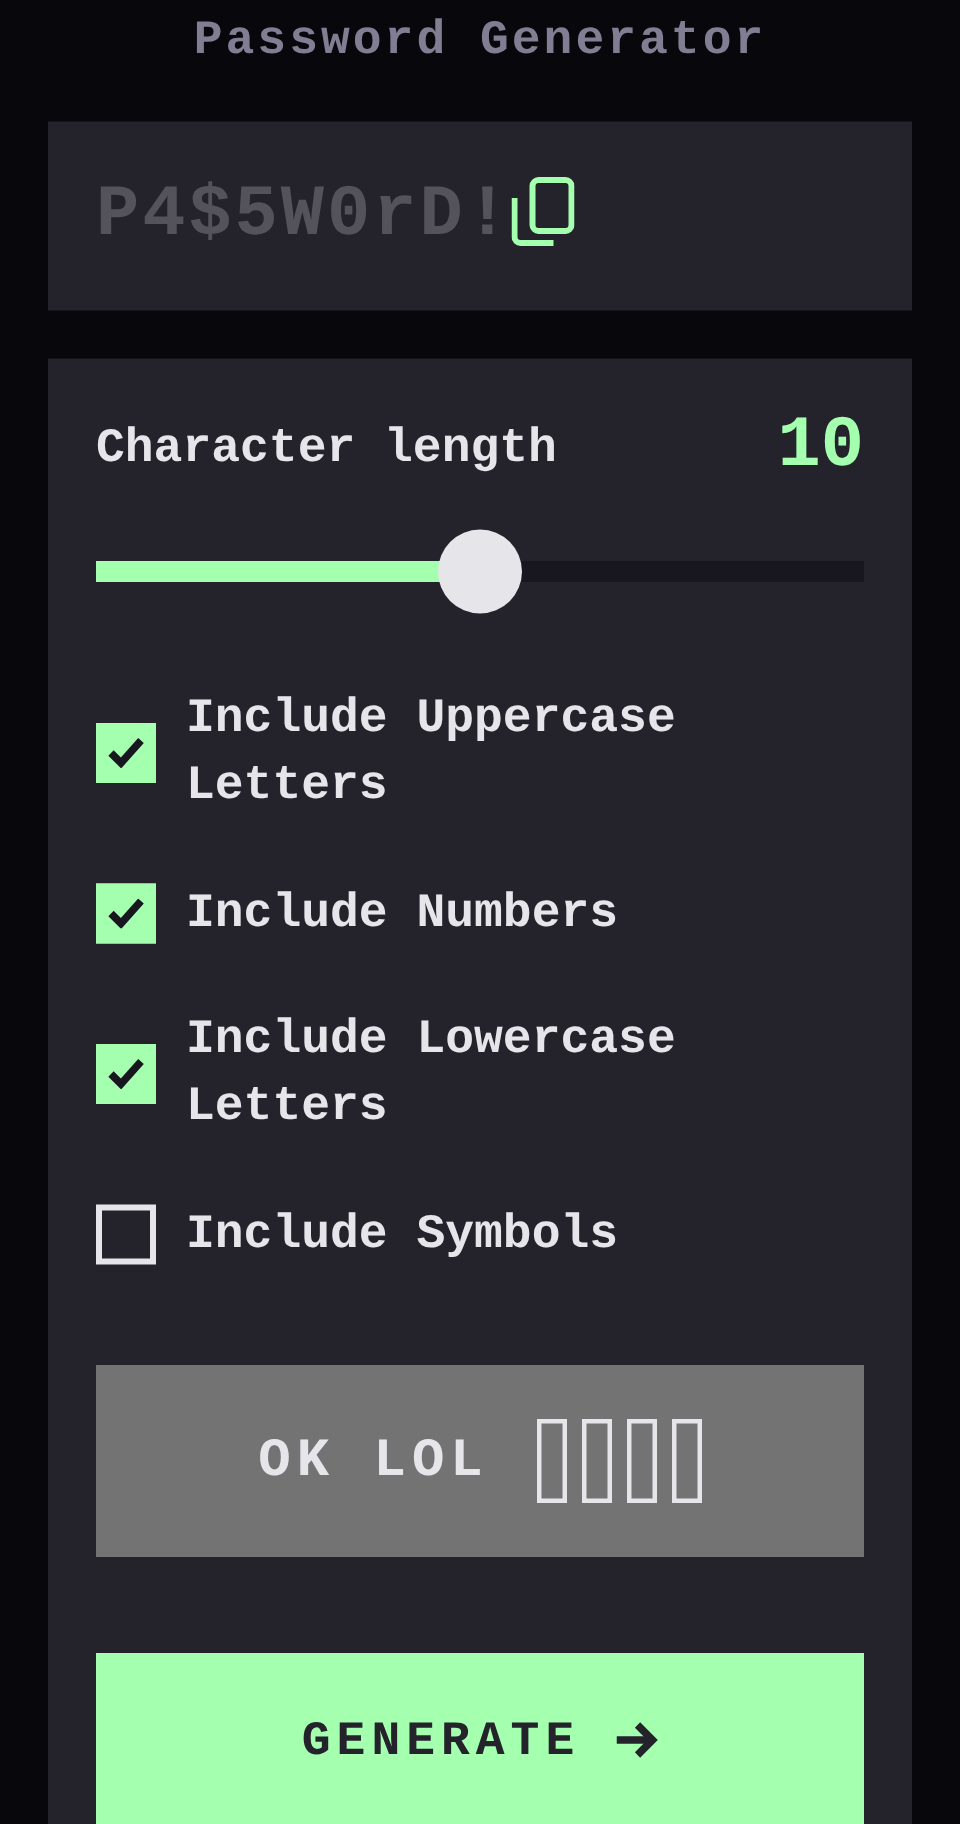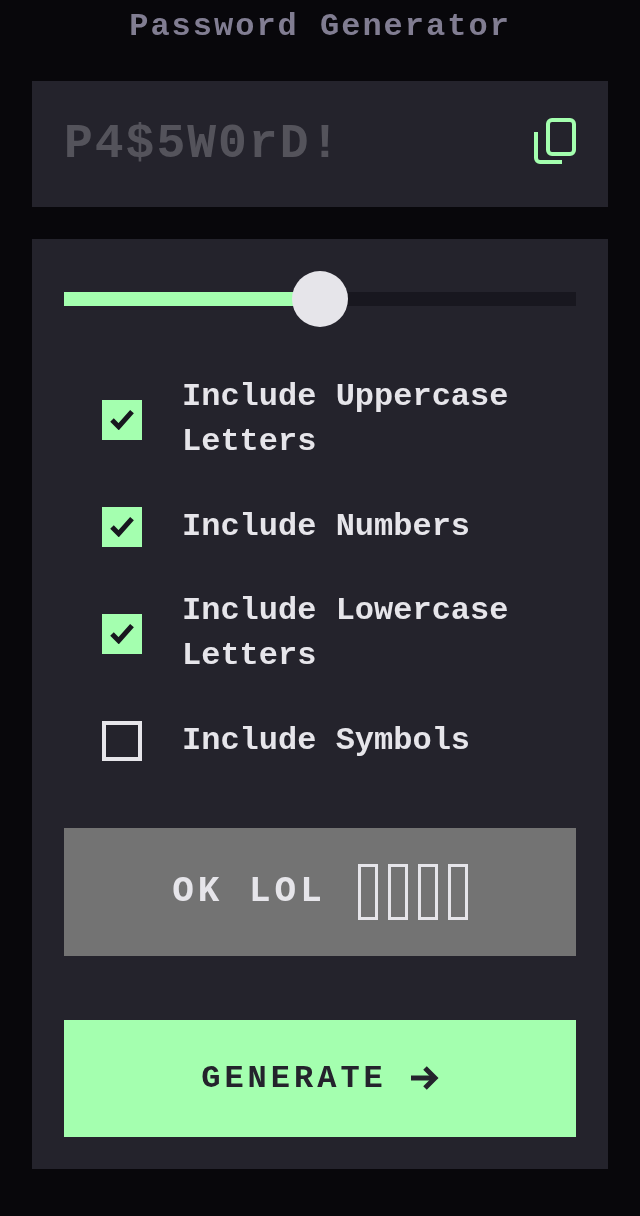--- a/index.html
+++ b/index.html
@@ -24,21 +24,21 @@
       letter-spacing: 2px;
       margin-top: 8px;
       margin-bottom: 36px;
       text-align: left;
     }
     .password-box {
       width: 100%;
       background: #24232c;
       display: flex;
       align-items: center;
-      justify-content: space-between;
+      justify-content: flex-start;
       padding: 36px 32px;
     }
     .password-text {
       color: #54535b;
       font-size: 48px;
       font-weight: 700;
       letter-spacing: 2px;
     }
     .copy-icon {
       color: #a4ffaf;
@@ -103,23 +103,22 @@
     }
     .options {
       display: flex;
       flex-direction: column;
       gap: 40px;
       margin-bottom: 64px;
     }
     .option {
       display: flex;
       align-items: center;
-      gap: 40px;
-      cursor: pointer;
-      margin-left: 38px;
+      gap: 20px;
+      cursor: pointer;
     }
     .checkbox {
       width: 40px;
       height: 40px;
       border: 4px solid #e6e5ea;
       background: transparent;
       display: flex;
       align-items: center;
       justify-content: center;
       flex-shrink: 0;
@@ -192,20 +191,24 @@
     <span class="password-text">P4$5W0rD!</span>
     <span class="copy-icon">
       <svg width="42" height="48" viewBox="0 0 21 24" fill="none" stroke="currentColor" stroke-width="2">
         <rect x="7" y="1" width="13" height="17" rx="2"></rect>
         <path d="M14 22 H3 a2 2 0 0 1 -2 -2 V7"></path>
       </svg>
     </span>
   </div>
 
   <div class="panel">
+    <div class="length-row">
+      <span class="length-label">Character length</span>
+      <span class="length-value">10</span>
+    </div>
 
     <div class="slider-wrap">
       <div class="slider-track"></div>
       <div class="slider-fill" style="width:50%"></div>
       <div class="slider-thumb" style="left:50%"></div>
     </div>
 
     <div class="options">
       <label class="option">
         <span class="checkbox checked">

